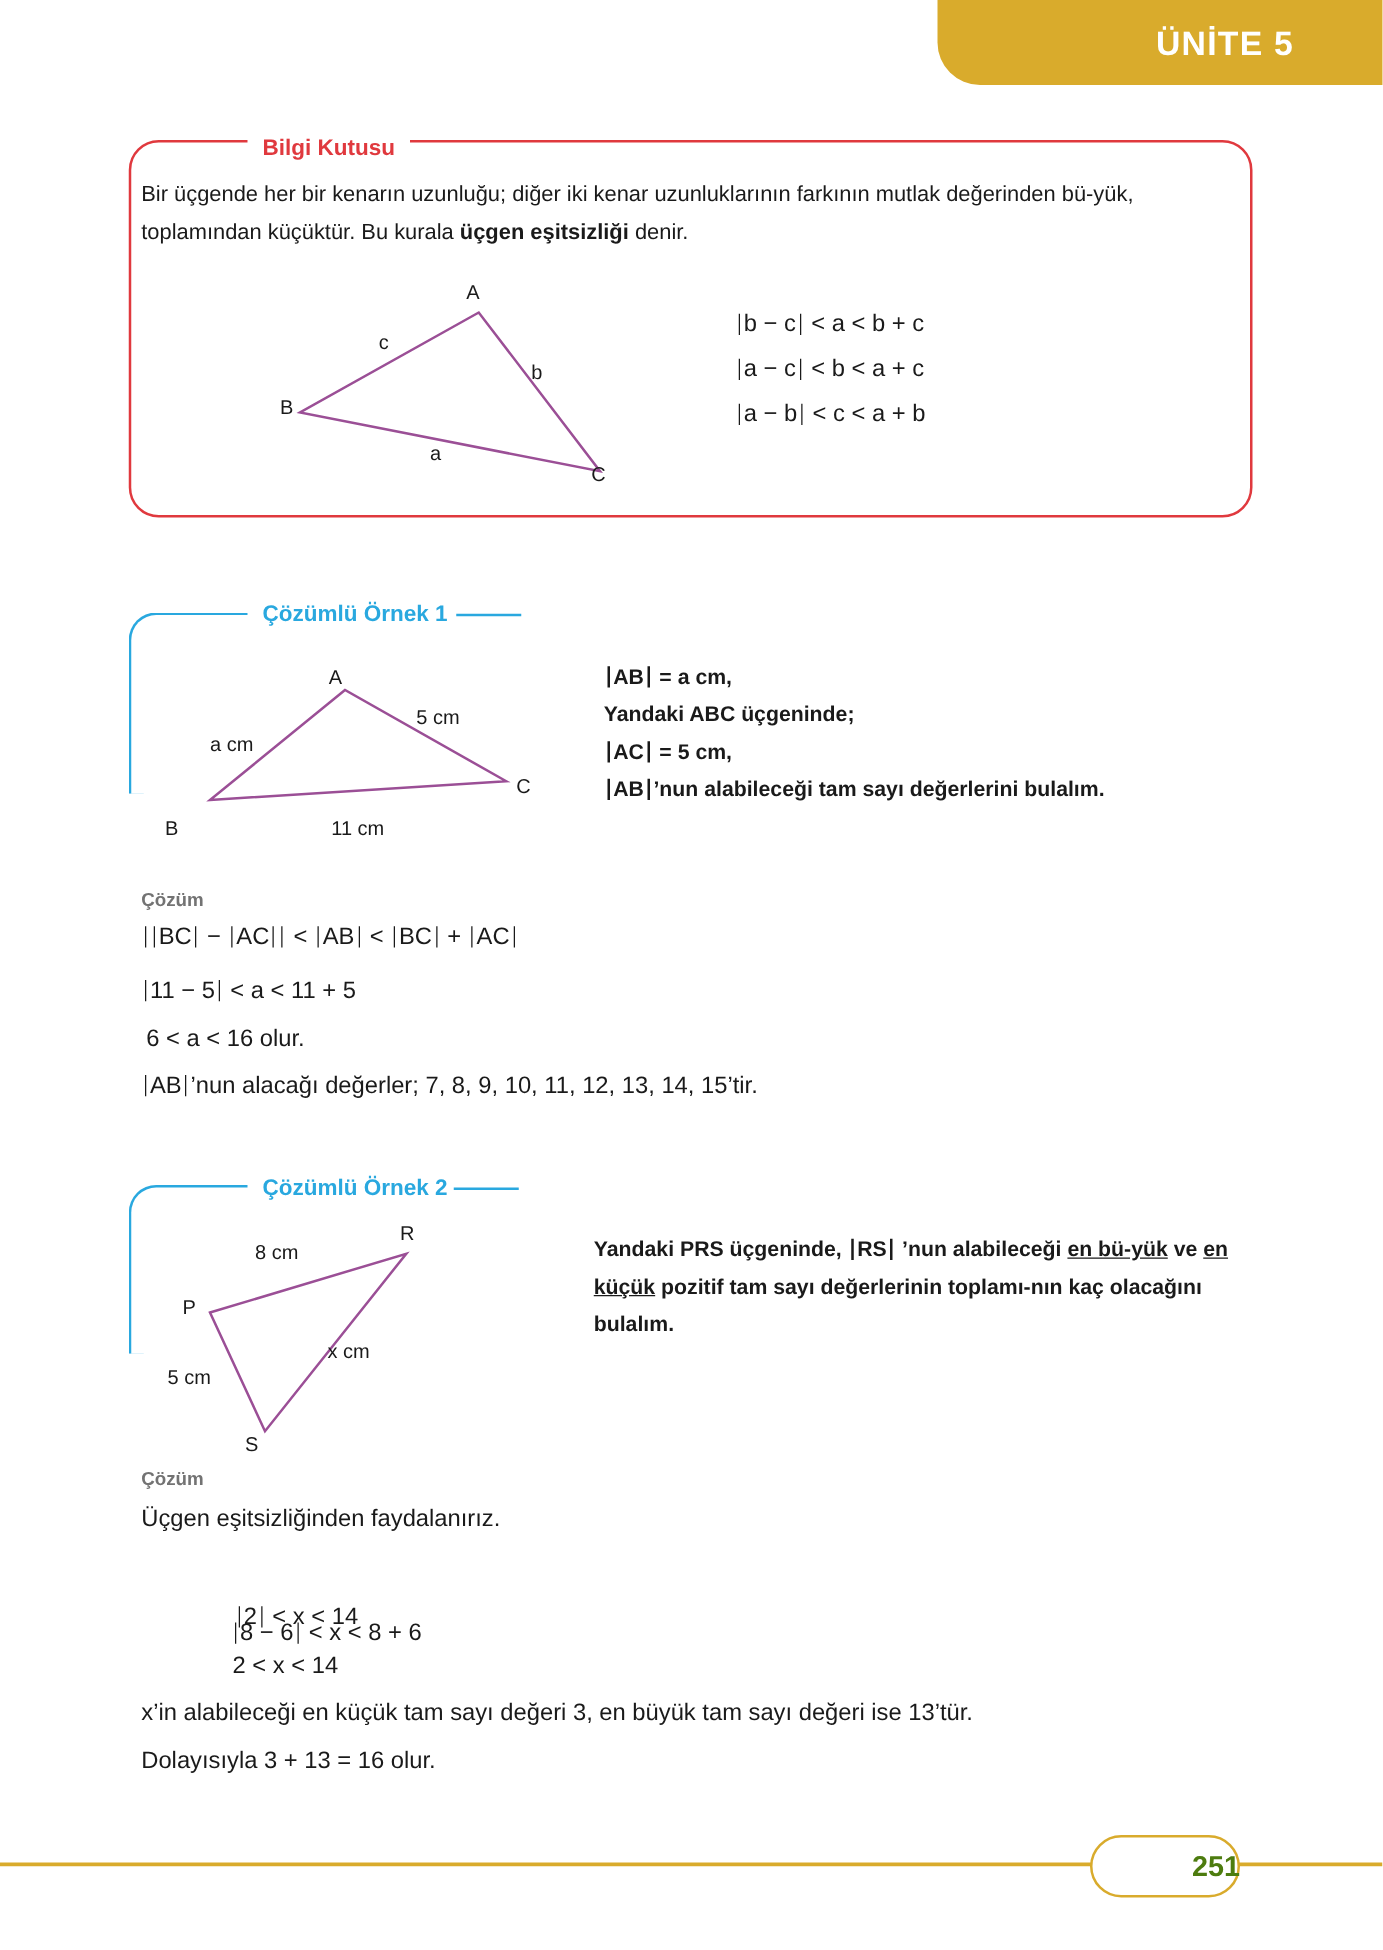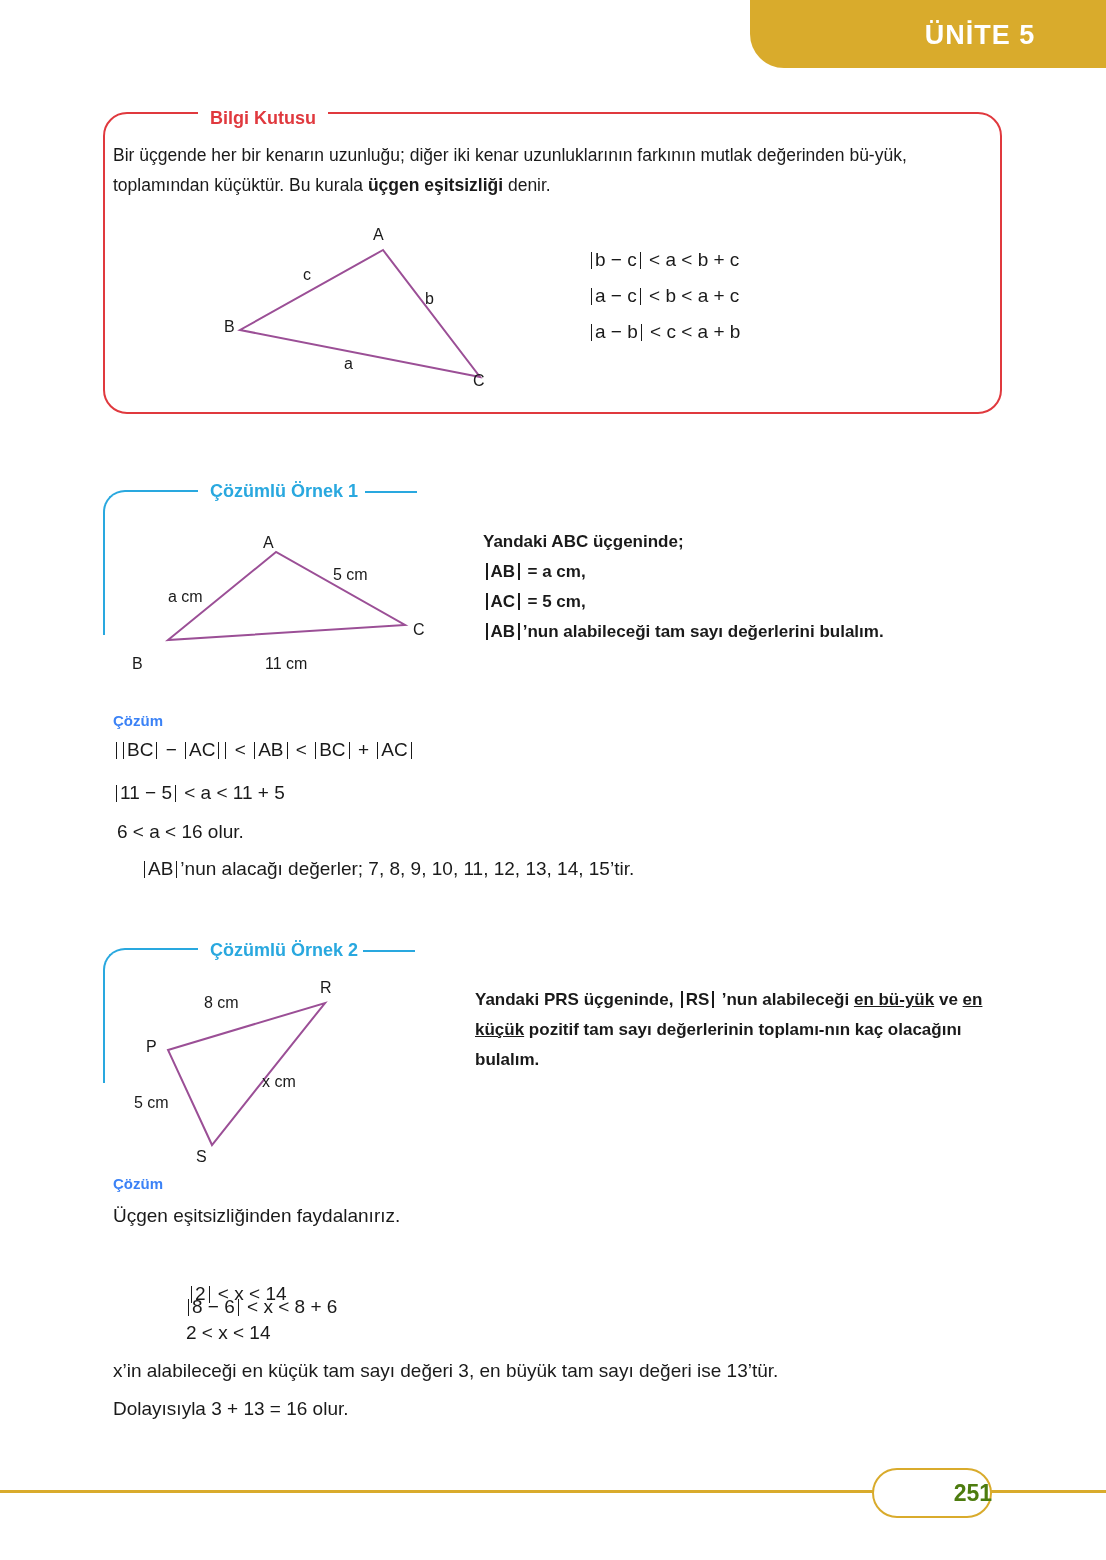--- a/index.html
+++ b/index.html
@@ -121,21 +121,21 @@
     font-weight: bold;
   }
   .ex-title-line {
     position: absolute;
     height: 2px;
     background: #29a8df;
   }
 
   .cozum-label {
     position: absolute;
-    color: #3b82f6;
+    color: #737373;
     font-size: 15px;
     font-weight: bold;
   }
 
   .solve-line {
     position: absolute;
     font-size: 19px;
     line-height: 26px;
     color: #1a1a1a;
   }
@@ -224,39 +224,39 @@
   <polygon points="126,22 18,110 255,95" fill="none" stroke="#9b4f96" stroke-width="2"></polygon>
 </svg>
 <div class="label-txt" style="top:534px; left:263px;">A</div>
 <div class="label-txt" style="top:655px; left:132px;">B</div>
 <div class="label-txt" style="top:621px; left:413px;">C</div>
 <div class="label-txt" style="top:588px; left:168px;">a cm</div>
 <div class="label-txt" style="top:566px; left:333px;">5 cm</div>
 <div class="label-txt" style="top:655px; left:265px;">11 cm</div>
 
 <div class="ex-prompt" style="top:527px; left:483px; width:520px;">
+  <div><span class="bar-b"></span><span>AB</span><span class="bar-b"></span> <span>= a cm,</span></div>
   <div>Yandaki ABC üçgeninde;</div>
-  <div><span class="bar-b"></span><span>AB</span><span class="bar-b"></span> <span>= a cm,</span></div>
   <div><span class="bar-b"></span><span>AC</span><span class="bar-b"></span> <span>= 5 cm,</span></div>
   <div><span class="bar-b"></span><span>AB</span><span class="bar-b"></span><span>’nun alabileceği tam sayı değerlerini bulalım.</span></div>
 </div>
 
 <div class="cozum-label" style="top:712px; left:113px;">Çözüm</div>
 
 <div class="solve-line" style="top:737px; left:113px;">
   <span class="bar"></span><span class="bar"></span><span>BC</span><span class="bar"></span> <span>−</span> <span class="bar"></span><span>AC</span><span class="bar"></span><span class="bar"></span> <span>&lt;</span> <span class="bar"></span><span>AB</span><span class="bar"></span> <span>&lt;</span> <span class="bar"></span><span>BC</span><span class="bar"></span> <span>+</span> <span class="bar"></span><span>AC</span><span class="bar"></span>
 </div>
 
 <div class="solve-line" style="top:780px; left:113px;">
   <span class="bar"></span><span>11 − 5</span><span class="bar"></span> <span>&lt; a &lt; 11 + 5</span>
 </div>
 
 <div class="solve-line" style="top:819px; left:117px;">6 &lt; a &lt; 16 olur.</div>
 
-<div class="solve-line" style="top:856px; left:113px;margin-left:28px;">
+<div class="solve-line" style="top:856px; left:113px;">
   <span class="bar"></span><span>AB</span><span class="bar"></span><span>’nun alacağı değerler; 7, 8, 9, 10, 11, 12, 13, 14, 15’tir.</span>
 </div>
 
 <div class="ex-bracket" style="top:948px; left:103px; width:120px; height:135px; border-top-left-radius:22px; border-bottom:none;"></div>
 <div class="ex-title" style="top:940px; left:198px;">Çözümlü Örnek 2</div>
 <div class="ex-title-line" style="top:950px; left:363px; width:52px;"></div>
 
 <svg class="abs" style="top:985px; left:150px;" width="260" height="180">
   <polygon points="18,65 175,18 62,160" fill="none" stroke="#9b4f96" stroke-width="2"></polygon>
 </svg>

